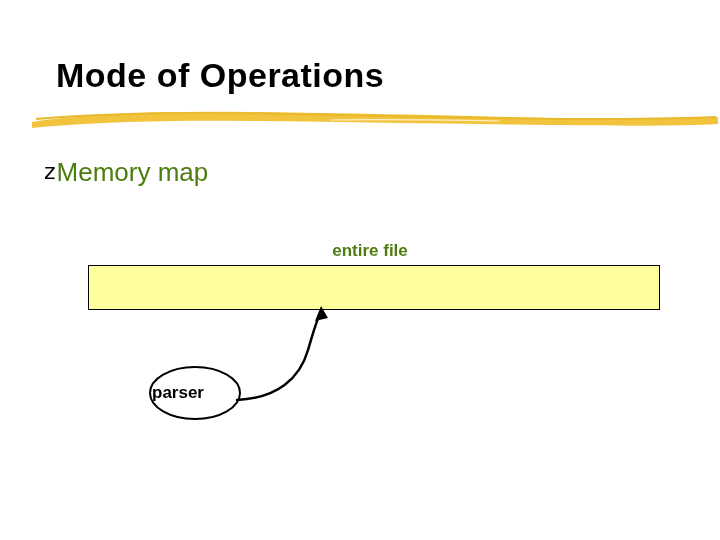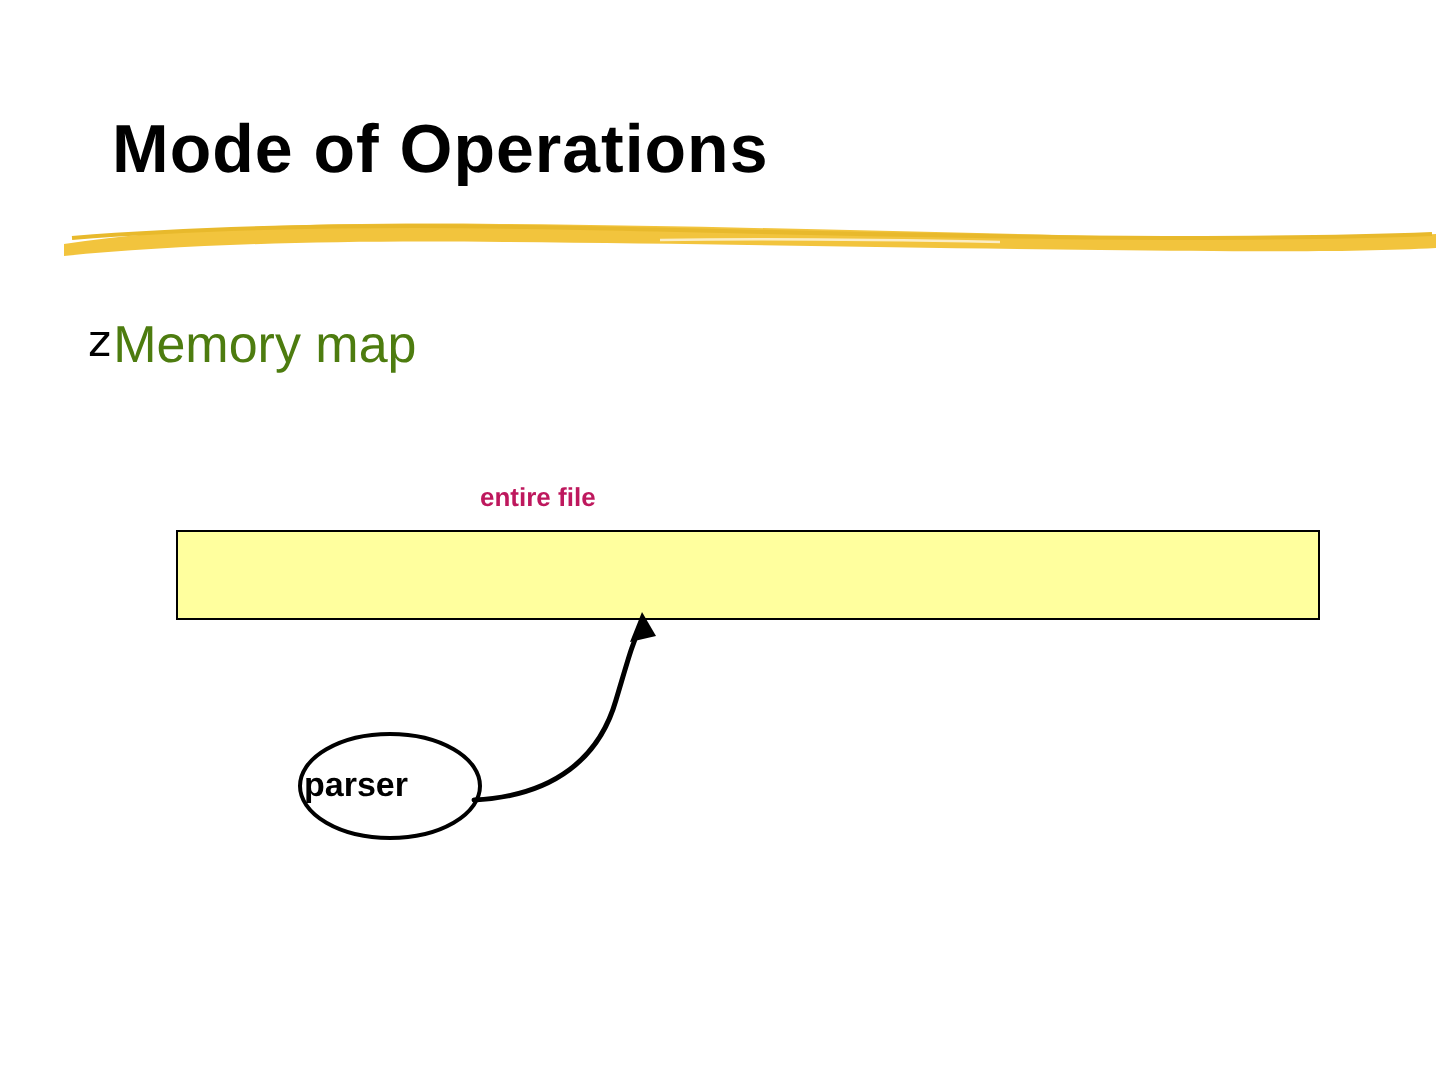--- a/index.html
+++ b/index.html
@@ -69,24 +69,24 @@
     top: 0;
     width: 720px;
     height: 540px;
     pointer-events: none;
   }
   .entire-file-label {
     position: absolute;
     left: 240px;
     top: 241px;
     width: 260px;
-    text-align: left;
-    font-size: 13px;
+    text-align: center;
+    font-size: 17px;
     font-weight: bold;
-    color: #be185d;
+    color: #4d7c0f;
   }
   .file-box {
     position: absolute;
     left: 88px;
     top: 265px;
     width: 572px;
     height: 45px;
     background: #ffff9e;
     border: 1px solid #000000;
     box-sizing: border-box;

